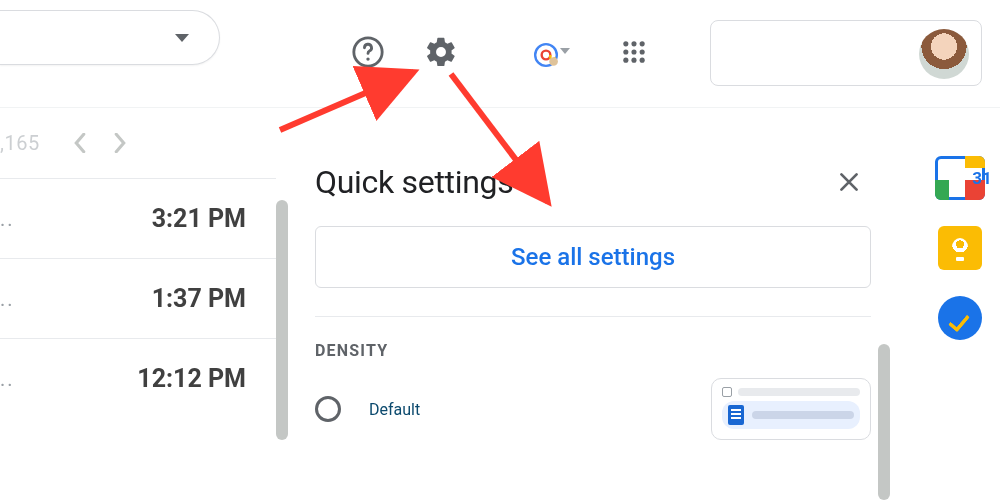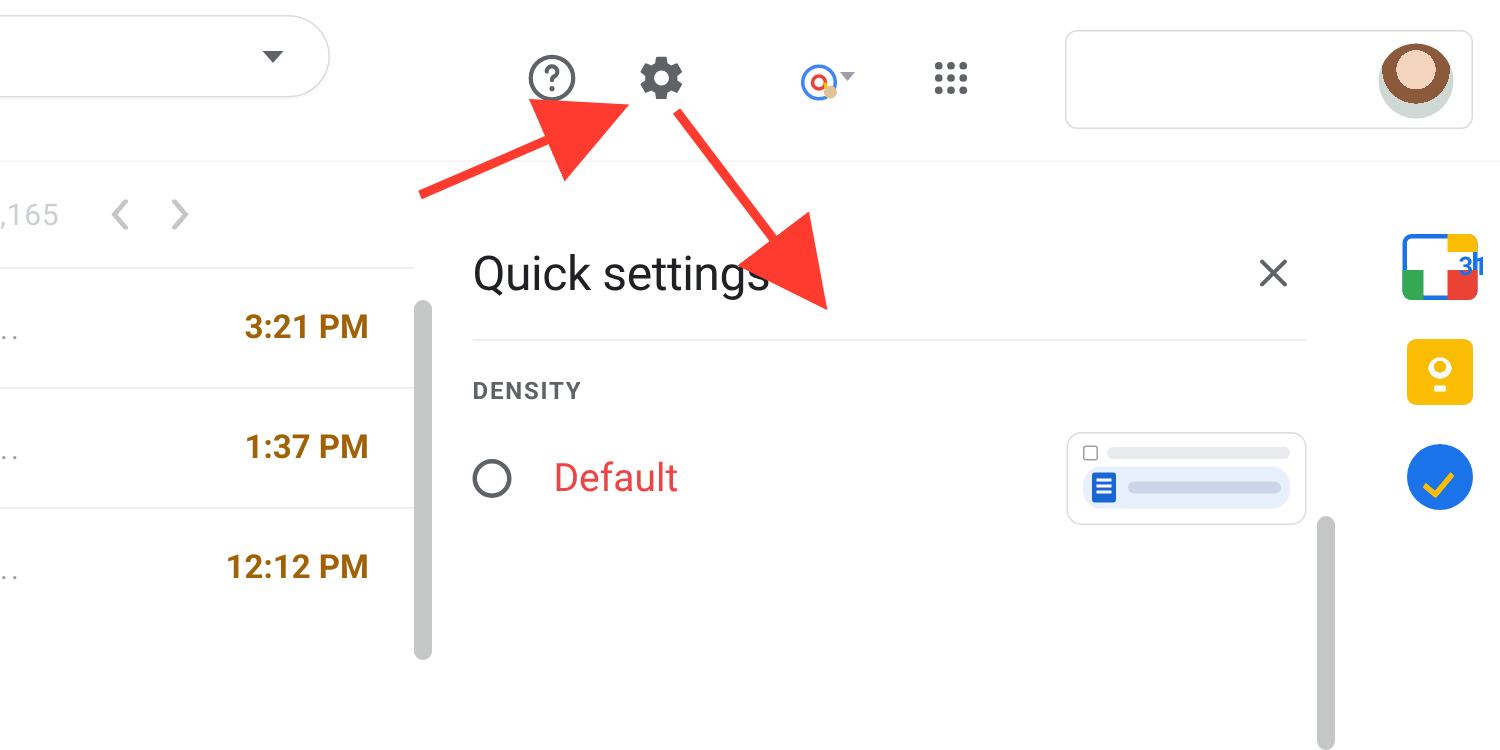--- a/index.html
+++ b/index.html
@@ -20,34 +20,34 @@
   .profile-box { position: absolute; top: 20px; right: 18px; width: 272px; height: 66px; border: 1px solid #dadce0; border-radius: 8px; }
   .avatar { position: absolute; top: 8px; right: 12px; width: 50px; height: 50px; border-radius: 50%; background: radial-gradient(circle at 50% 35%, #f4d4bc 0 32%, #8b5a3c 32% 55%, #d0d8d4 55% 100%); }
   
   
   .leftcol { position: absolute; top: 108px; left: 0; width: 276px; bottom: 0; background: #fff; }
   .toolbar-row { height: 70px; display: flex; align-items: center; padding-left: 0; color: #9aa0a6; }
   .count { font-size: 20px; margin-right: 20px; letter-spacing: 0.5px; opacity: 0.5; }
   .nav-chev { width: 40px; height: 40px; display: flex; align-items: center; justify-content: center; color: #c4c7c5; font-size: 22px; }
   .email-row { height: 80px; border-top: 1px solid #e8eaed; display: flex; align-items: center; padding-right: 30px; }
   .email-row .dots { color: #9aa0a6; font-size: 20px; margin-right: auto; letter-spacing: 2px; }
-  .email-row .time { font-size: 22px; font-weight: 700; color: #a16207; }
+  .email-row .time { font-size: 25px; font-weight: 700; color: #404040; }
   
   
   .panel-scroll { position: absolute; top: 200px; left: 276px; width: 12px; height: 240px; background: #c4c7c5; border-radius: 6px; }
   .panel { position: absolute; top: 134px; left: 293px; width: 600px; bottom: 4px; background: #fff; }
   .panel-hdr { display: flex; align-items: center; padding: 28px 24px 24px 22px; }
   .panel-title { font-size: 32px; font-weight: 400; color: #202124; flex: 1; letter-spacing: -0.3px; }
   .close-btn { width: 40px; height: 40px; display: flex; align-items: center; justify-content: center; cursor: pointer; color: #5f6368; }
   .see-all { margin: 0 22px 28px; height: 62px; border: 1px solid #dadce0; border-radius: 6px; display: flex; align-items: center; justify-content: center; font-size: 24px; font-weight: 500; color: #1a73e8; cursor: pointer; }
   .divider { margin: 0 22px; height: 1px; background: #e8eaed; }
   .section-label { padding: 24px 22px 18px; font-size: 16px; font-weight: 700; letter-spacing: 1.2px; color: #5f6368; }
   .density-row { display: flex; align-items: center; padding: 0 22px; }
   .radio { width: 26px; height: 26px; border: 3px solid #5f6368; border-radius: 50%; margin-right: 28px; }
-  .density-label { font-size: 26px; color: #ef4444; flex: 1; }
+  .density-label { font-size: 16px; color: #0c4a6e; flex: 1; }
   .density-preview { width: 160px; height: 62px; border: 1px solid #dadce0; border-radius: 10px; padding: 8px 10px; display: flex; flex-direction: column; gap: 4px; position: relative; overflow: hidden; }
   .preview-top { display: flex; gap: 6px; align-items: center; }
   .preview-sq { width: 10px; height: 10px; border: 1.5px solid #9aa0a6; border-radius: 2px; }
   .preview-line { flex: 1; height: 8px; background: #e8eaed; border-radius: 4px; }
   .preview-row2 { display:flex; gap:8px; align-items:center; background:#e8f0fe; border-radius:12px; padding:4px 6px; }
   .preview-doc { width: 16px; height: 20px; background: #1967d2; border-radius: 2px; position: relative; }
   .preview-doc:before { content:''; position:absolute; left:3px; top:4px; right:3px; height:2px; background:#fff; box-shadow: 0 4px 0 #fff, 0 8px 0 #fff; }
   .preview-bar2 { flex:1; height:8px; background:#cbd5e8; border-radius:4px; }
   
   .panel-scroll-right { position: absolute; top: 344px; left: 878px; width: 12px; height: 156px; background: #c4c7c5; border-radius: 6px; }
@@ -153,20 +153,23 @@
 
 <div class="panel">
   <div class="panel-hdr">
     <div class="panel-title">Quick settings</div>
     <div class="close-btn">
       <svg width="26" height="26" viewBox="0 0 24 24">
           <path d="M5 5l14 14M19 5 5 19" stroke="#5f6368" stroke-width="2.5" stroke-linecap="round"></path>
         </svg>
     </div>
   </div>
+  <div class="see-all">
+    <span>See all settings</span>
+  </div>
   <div class="divider"></div>
   <div class="section-label">DENSITY</div>
   <div class="density-row">
     <div class="radio"></div>
     <div class="density-label">Default</div>
     <div class="density-preview">
       <div class="preview-top">
           <div class="preview-sq"></div>
           <div class="preview-line"></div>
         </div>

